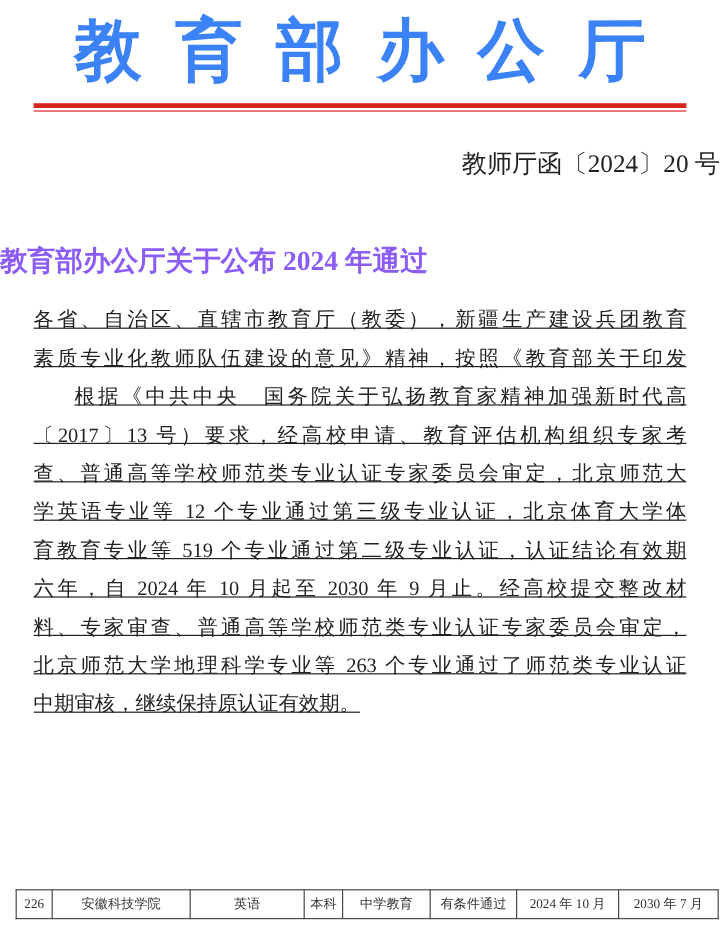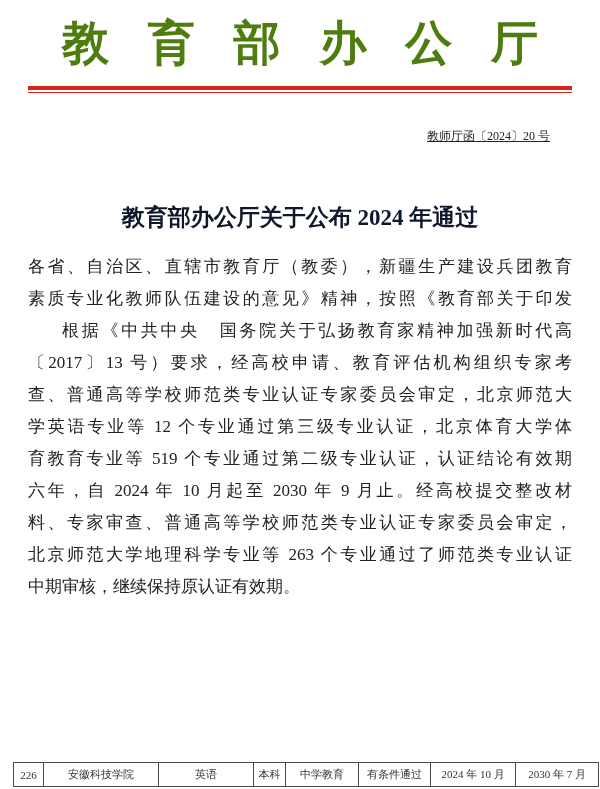--- a/index.html
+++ b/index.html
@@ -11,72 +11,70 @@
     margin: 0 auto;
     background: #ffffff;
     overflow: hidden;
     font-family: "Liberation Serif", "DejaVu Serif", serif;
     color: #1c1c1c;
   }
   
   .agency {
     margin: 14px auto 0;
     width: 476px;
-    font-size: 47px;
+    font-size: 56px;
     line-height: 58px;
     font-weight: bold;
-    color: #4d7c0f;
+    color: #3b82f6;
     text-align: justify;
     text-align-last: justify;
     letter-spacing: 0;
   }
   .rule-thick {
     height: 4px;
     background: #d7241d;
     margin: 14px 28px 0;
   }
   .rule-thin {
     height: 1px;
     background: #d7241d;
     margin: 2px 28px 0;
   }
   
   .doc-number {
     margin-top: 31px;
-    padding-right: 50px;
     text-align: right;
-    font-size: 12px;
+    font-size: 21px;
     line-height: 24px;
     color: #222;
-    text-decoration: underline;
   }
   
   .title {
     margin-top: 48px;
-    text-align: center;
     font-weight: bold;
     font-size: 23px;
     line-height: 43px;
-    color: #0f172a;
+    color: #8b5cf6;
   }
   
   .body-text {
     margin: 12px 28px 0;
     font-size: 17px;
     line-height: 32px;
     color: #222;
+    text-decoration: underline;
   }
   .bl { text-align: left; }
   .bl.full { text-align: justify; text-align-last: justify; }
   .bl.ind { text-indent: 2em; }
   
   .list-table {
     position: absolute;
     left: 13px;
-    top: 762px;
+    top: 741px;
     width: 585px;
     border-collapse: collapse;
     table-layout: fixed;
     font-size: 11px;
     color: #333;
   }
   .list-table td {
     border: 1px solid #4a4a4a;
     height: 24px;
     text-align: center;

